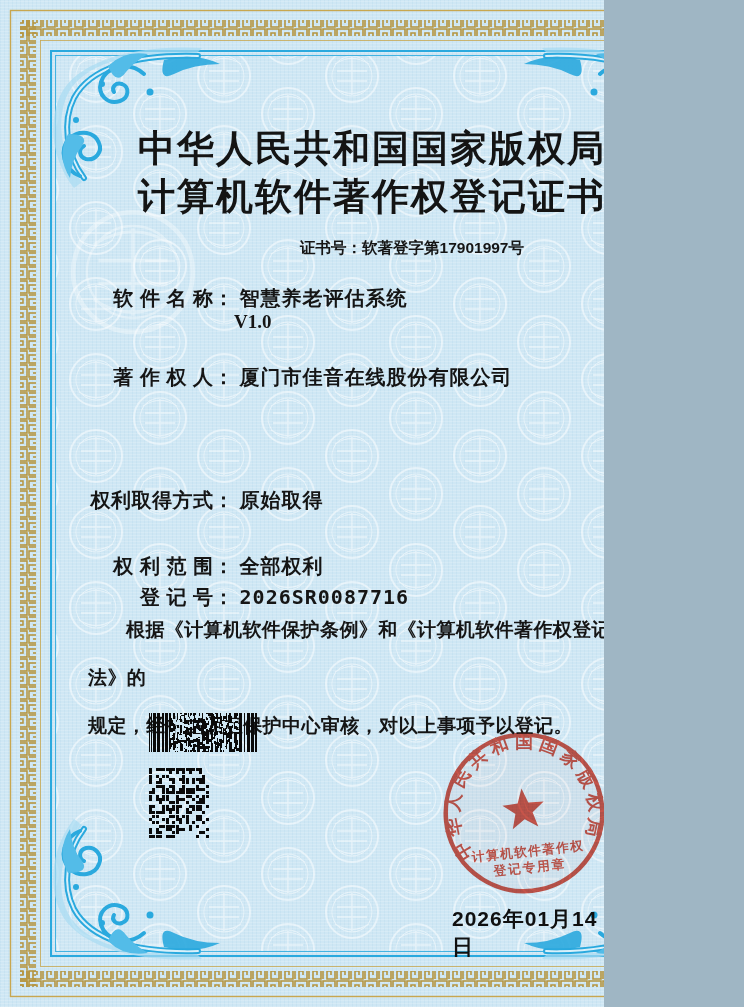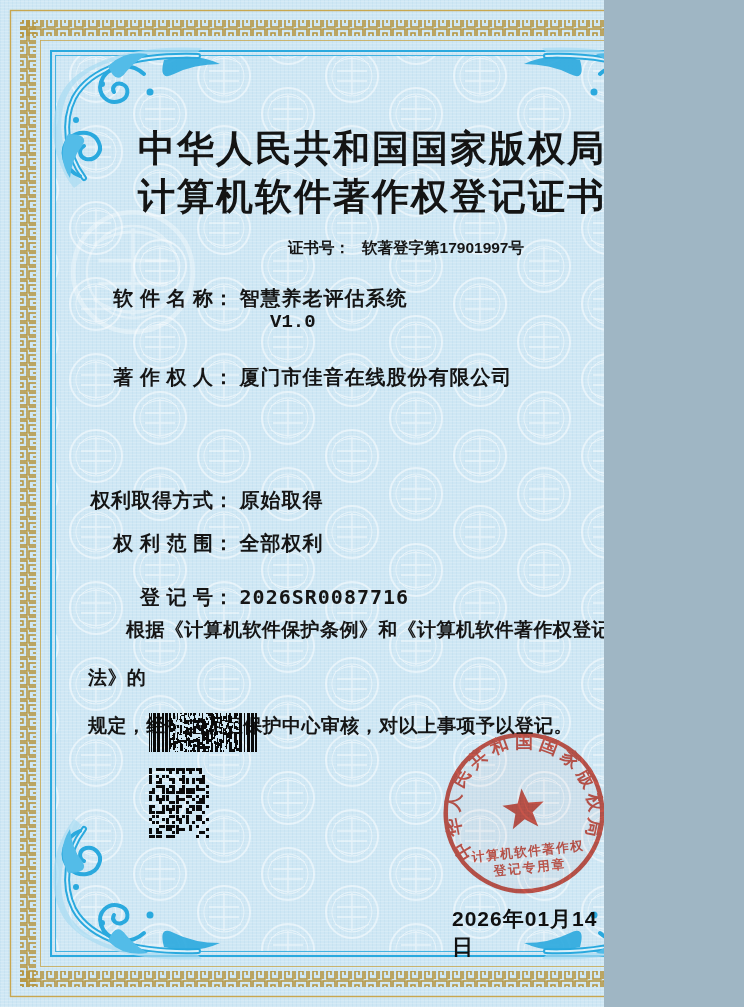--- a/index.html
+++ b/index.html
@@ -19,29 +19,29 @@
   .blue-frame-inner{position:absolute;left:3px;top:3px;right:3px;bottom:3px;
     border:1px solid rgba(42,169,222,.85);}
 
   .title{position:absolute;left:0;width:744px;text-align:center;
     font-family:"Liberation Serif", serif;font-weight:700;
     font-size:37px;letter-spacing:2px;color:#141414;z-index:3;}
   .title1{top:124px;}
   .title2{top:172px;}
 
   .certno{position:absolute;top:238px;right:80px;z-index:3;
-    font-size:15.5px;font-weight:700;display:flex;gap:12px;white-space:nowrap;}
+    font-size:15.5px;font-weight:700;display:flex;white-space:nowrap;}
 
   .field-row{position:absolute;left:90px;z-index:3;font-size:20px;font-weight:700;
     white-space:nowrap;text-align:right;}
   .field-label{display:inline-block;width:144px;letter-spacing:.5px;}
   .field-value{letter-spacing:1px;}
   .mono{font-family:"DejaVu Sans Mono", monospace;letter-spacing:1px;}
   .version-line{position:absolute;left:234px;top:311px;z-index:3;
-    font-family:Liberation Mono, monospace;font-size:19px;font-weight:700;margin-left:36px;}
+    font-family:Liberation Serif, serif;font-size:19px;font-weight:700;}
 
   .statement{position:absolute;left:88px;top:606px;width:580px;z-index:3;
     font-size:19px;font-weight:700;line-height:48px;letter-spacing:.4px;}
   .statement .indent{text-indent:38px;}
 
   .barcode-box{position:absolute;left:149px;top:713px;width:110px;height:39px;z-index:3;}
   .qr-box{position:absolute;left:149px;top:768px;width:60px;height:70px;z-index:3;}
   .barcode-box svg,.qr-box svg{width:100%;height:100%;display:block;}
 
   .seal{position:absolute;left:433px;top:722px;width:182px;height:182px;z-index:4;
@@ -134,21 +134,21 @@
   <div class="field-row" style="top:364px">
     <span class="field-label">著 作 权 人：</span>
     <span class="field-value">厦门市佳音在线股份有限公司</span>
   </div>
 
   <div class="field-row" style="top:487px">
     <span class="field-label">权利取得方式：</span>
     <span class="field-value">原始取得</span>
   </div>
 
-  <div class="field-row" style="top:530px">
+  <div class="field-row" style="top:553px">
     <span class="field-label">权 利 范 围：</span>
     <span class="field-value">全部权利</span>
   </div>
 
   <div class="field-row" style="top:584px">
     <span class="field-label">登  记  号：</span>
     <span class="field-value mono">2026SR0087716</span>
   </div>
 
   <div class="statement">

